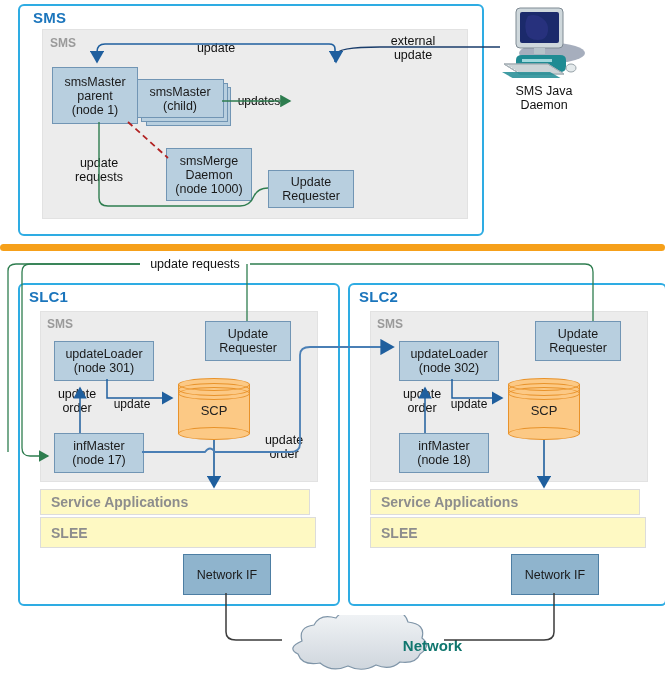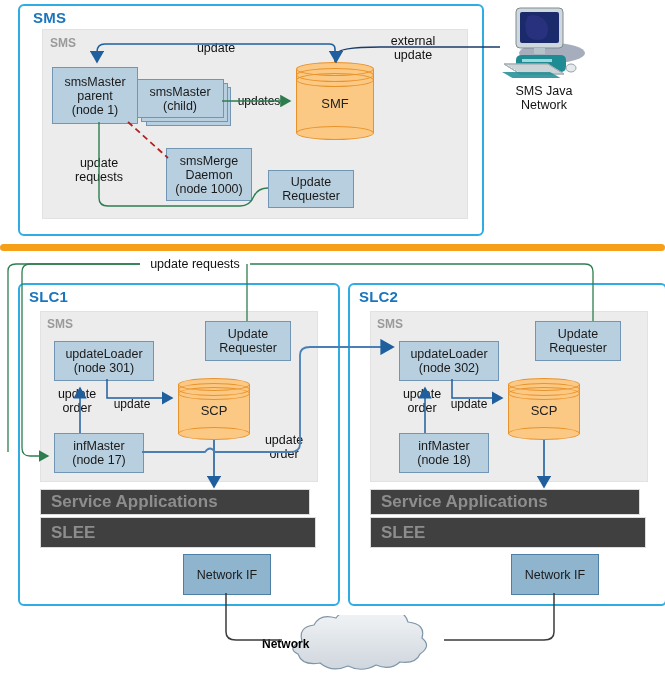--- a/index.html
+++ b/index.html
@@ -21,22 +21,22 @@
 
   
   .nbox{position:absolute;background:#b8cfdf;border:1px solid #7195b4;
         color:#1a1a1a;font-size:12.5px;line-height:14px;text-align:center;
         display:flex;align-items:center;justify-content:center;}
   .nbox span{display:block;width:100%;white-space:pre-line;}
   .nbox.dark{background:#8fb4cd;border-color:#4d7ea3;}
   .nbox.stack-back{background:#b8cfdf;border:1px solid #7195b4;}
 
   
-  .band{position:absolute;background:#404040;border:1px solid #dcdcdc;
-        font-size:17px;font-weight:bold;color:#8d8d8d;
+  .band{position:absolute;background:#fef9c3;border:1px solid #dcdcdc;
+        font-size:14px;font-weight:bold;color:#8d8d8d;
         display:flex;align-items:center;padding-left:10px;box-sizing:border-box;}
 
   
   .lbl{position:absolute;font-size:12.5px;line-height:14px;color:#111;
        text-align:center;white-space:pre-line;}
   .lbl.small{font-size:12px;}
 
   
   .divider{position:absolute;background:#f6a01a;border-radius:4px;}
 
@@ -46,22 +46,22 @@
             border-radius:50%/50%;background:#fcc985;box-sizing:border-box;}
   .cyl .body{position:absolute;left:0;right:0;background:#fcc985;
              border-left:1.6px solid #e8922a;border-right:1.6px solid #e8922a;box-sizing:border-box;}
   .cyl .txt{position:absolute;left:0;right:0;text-align:center;font-size:13px;color:#222;}
 
   
   .pc{position:absolute;}
 
   
   .cloudwrap{position:absolute;}
-  .cloudlabel{position:absolute;font-size:12px;font-weight:bold;color:#000000;
-              text-align:left;width:100%;}
+  .cloudlabel{position:absolute;font-size:15px;font-weight:bold;color:#0f766e;
+              text-align:right;width:100%;}
 </style>
 </head>
 <body>
 
 <div id="stage">
 
   <div class="zone" style="left:18px;top:4px;width:462px;height:228px;"></div>
   <div class="zone-title" style="left:33px;top:9px;">SMS</div>
 
   <div class="greypanel" style="left:42px;top:29px;width:424px;height:188px;"></div>
@@ -84,28 +84,20 @@
     <span>smsMerge
 Daemon
 (node 1000)</span>
   </div>
 
   <div class="nbox" style="left:268px;top:170px;width:84px;height:36px;">
     <span>Update
 Requester</span>
   </div>
 
-  <div class="cyl" style="left:296px;top:62px;width:78px;height:78px;">
-    <div class="body" style="top:7px;height:64px;"></div>
-    <div class="cap" style="top:64px;"></div>
-    <div class="cap" style="top:0px;"></div>
-    <div class="cap" style="top:6px;background:transparent;border-color:#e8922a;"></div>
-    <div class="cap" style="top:11px;background:transparent;border-color:#e8922a;"></div>
-    <div class="txt" style="top:34px;">SMF</div>
-  </div>
 
   <div class="lbl" style="left:186px;top:41px;width:60px;">update</div>
   <div class="lbl" style="left:378px;top:34px;width:70px;text-align:center;">external
 update</div>
   <div class="lbl small" style="left:232px;top:94px;width:54px;">updates</div>
   <div class="lbl" style="left:62px;top:156px;width:74px;">update
 requests</div>
 
   <div class="pc" style="left:500px;top:6px;width:88px;height:72px;">
     <svg width="88" height="72" viewBox="0 0 88 72">
@@ -122,21 +114,21 @@
         <path d="M9 60 l42 0"></path>
           <path d="M12 62 l42 0"></path>
           <path d="M15 64 l42 0"></path>
           <path d="M18 66 l42 0"></path>
       </g>
       <path d="M2 66 l48 0 l14 8 l-48 0 z" fill="#1f8b93" opacity=".85"></path>
       <ellipse cx="71" cy="62" rx="5" ry="4" fill="#e4eaec" stroke="#97a2a8" stroke-width="1"></ellipse>
     </svg>
   </div>
   <div class="lbl" style="left:494px;top:84px;width:100px;">SMS Java
-Network</div>
+Daemon</div>
 
   <div class="divider" style="left:0px;top:244px;width:665px;height:7px;"></div>
 
   <div class="lbl" style="left:140px;top:257px;width:110px;">update requests</div>
 
   <div class="zone" style="left:18px;top:283px;width:318px;height:319px;"></div>
   <div class="zone-title" style="left:29px;top:288px;text-align:right;">SLC1</div>
 
   <div class="greypanel" style="left:40px;top:311px;width:276px;height:169px;"></div>
   <div class="greypanel-title" style="left:47px;top:317px;">SMS</div>

